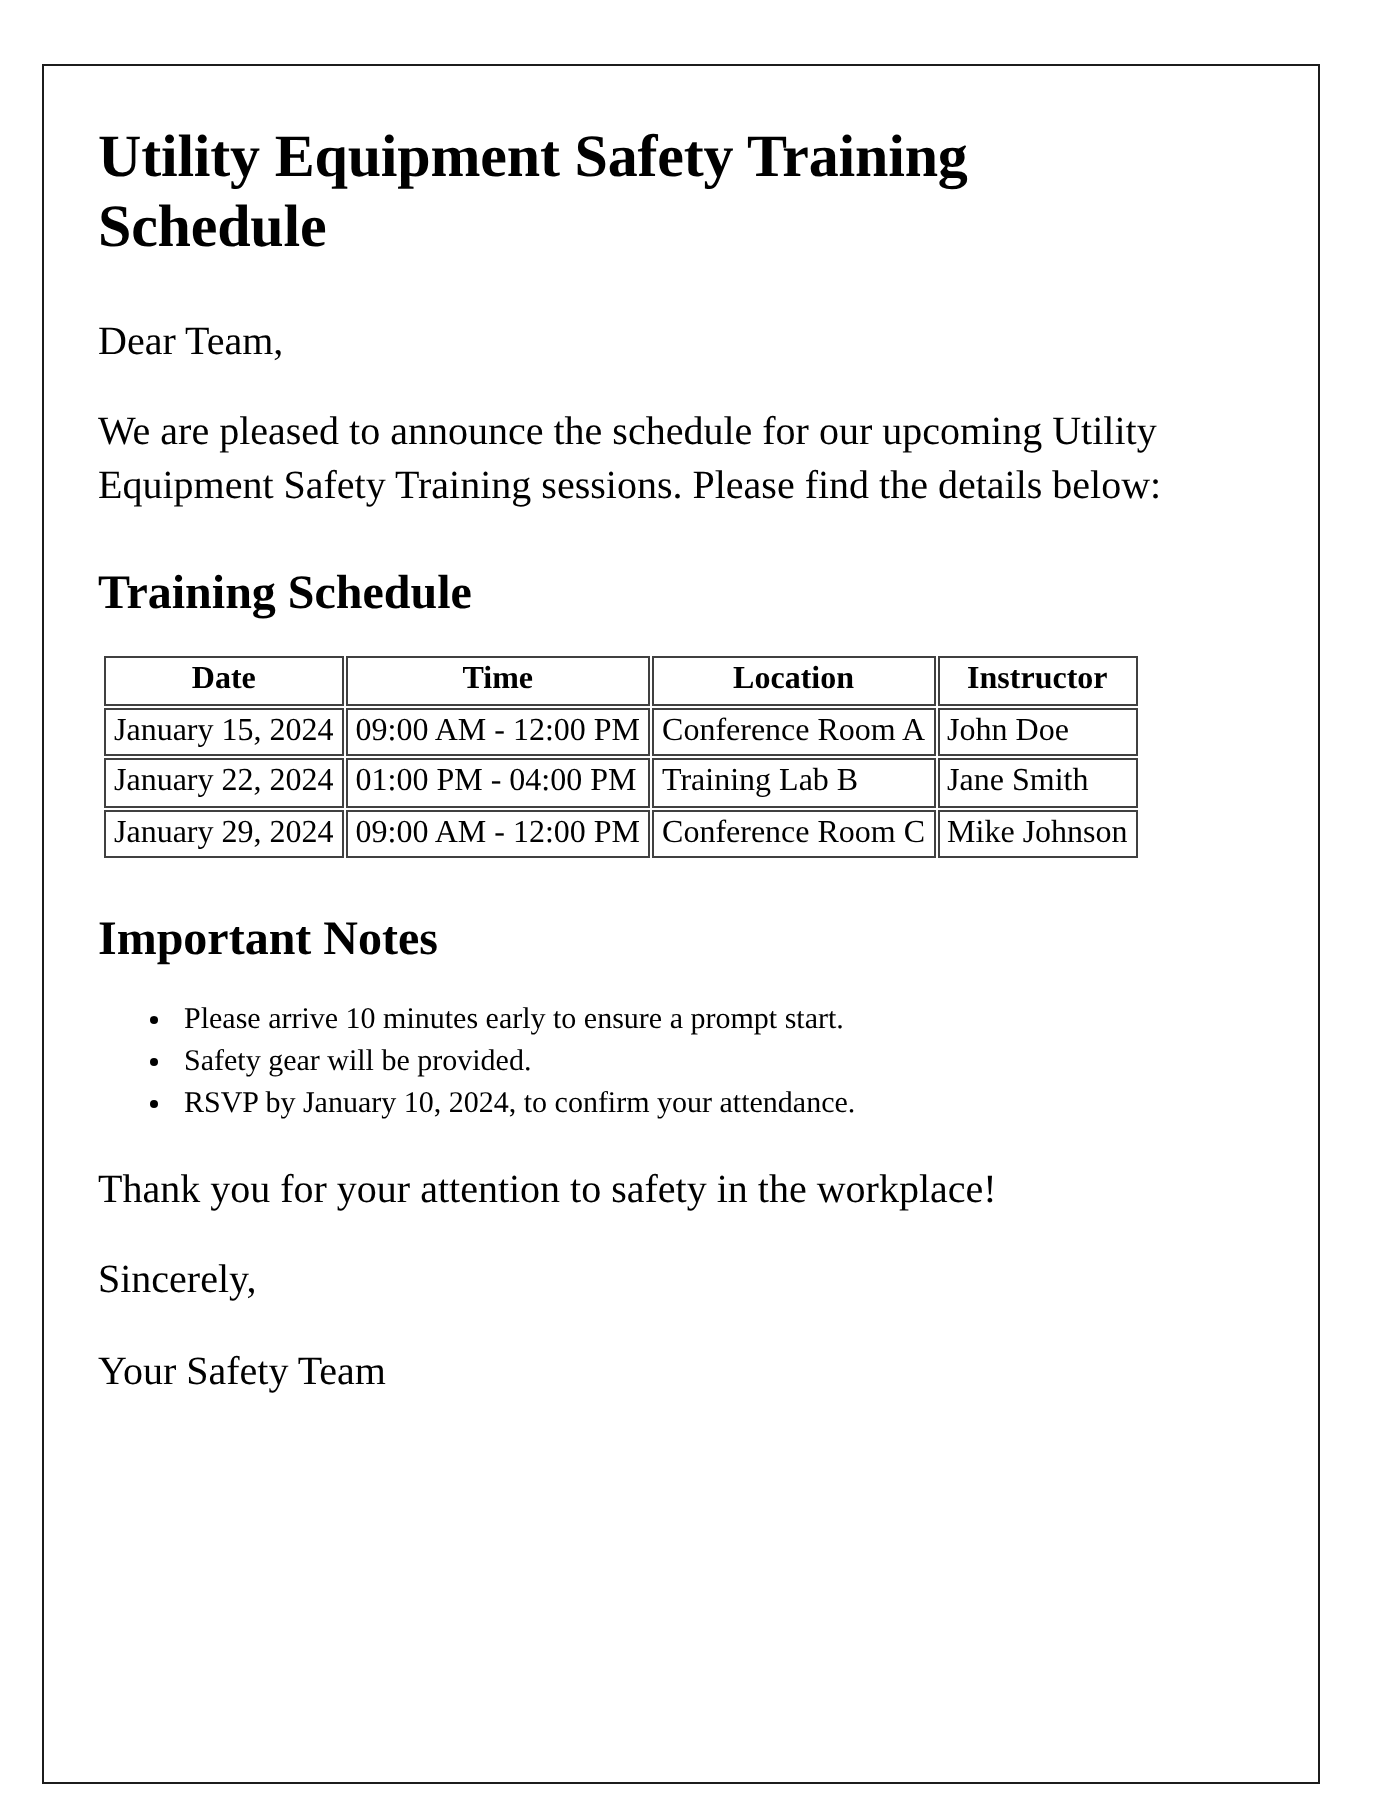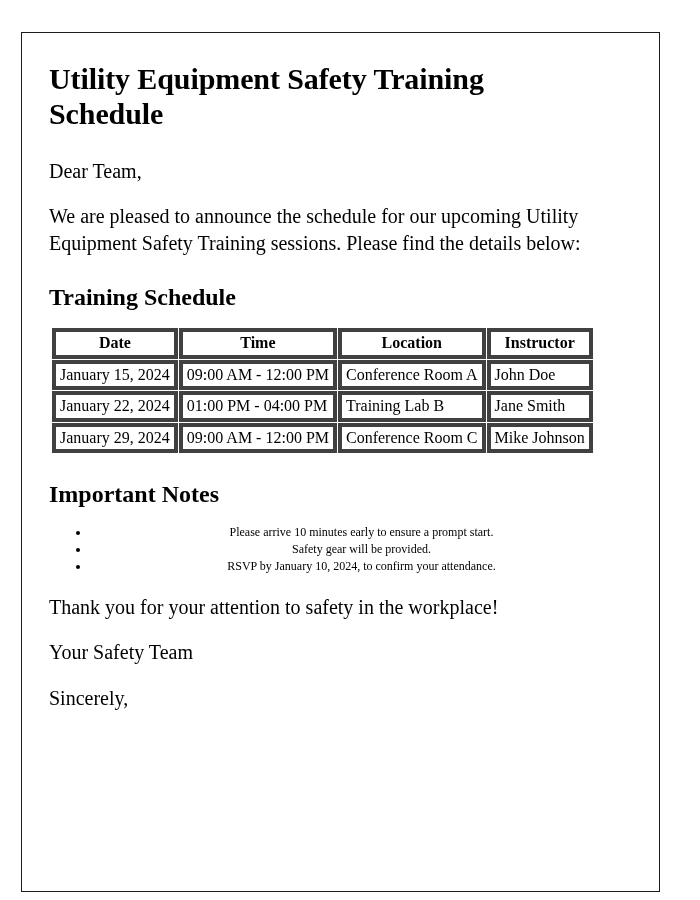--- a/index.html
+++ b/index.html
@@ -64,45 +64,44 @@
   .schedule-table {
     border-collapse: separate;
     border-spacing: 1px;
     margin: 0 0 4px 2px;
     font-size: 16px;
     line-height: 1.15;
   }
 
   .schedule-table th,
   .schedule-table td {
-    border: 4px solid #404040;
+    border: 1px solid #404040;
     padding: 2px 4px;
     white-space: nowrap;
     vertical-align: middle;
     height: 20px;
   }
 
   .schedule-table th {
     font-weight: bold;
     text-align: center;
   }
 
   .schedule-table td {
     text-align: left;
     font-weight: normal;
   }
 
   
   .notes-list {
     margin: 0 0 19px 0;
     padding-left: 41px;
-    font-size: 12px;
+    font-size: 15px;
     line-height: 1.33;
     list-style-type: disc;
-    text-align: center;
   }
 
   .notes-list li {
     margin: 0 0 1px 0;
     padding-left: 2px;
   }
 </style>
 </head>
 <body>
 
@@ -152,18 +151,18 @@
 
     <ul class="notes-list">
       <li>Please arrive 10 minutes early to ensure a prompt start.</li>
       <li>Safety gear will be provided.</li>
       <li>RSVP by January 10, 2024, to confirm your attendance.</li>
     </ul>
 
 
     <p class="para">Thank you for your attention to safety in the workplace!</p>
 
+    <p class="para">Sincerely,</p>
+
     <p class="para">Your Safety Team</p>
-
-    <p class="para">Sincerely,</p>
 
   </div>
 </div>
 
 </body></html>

